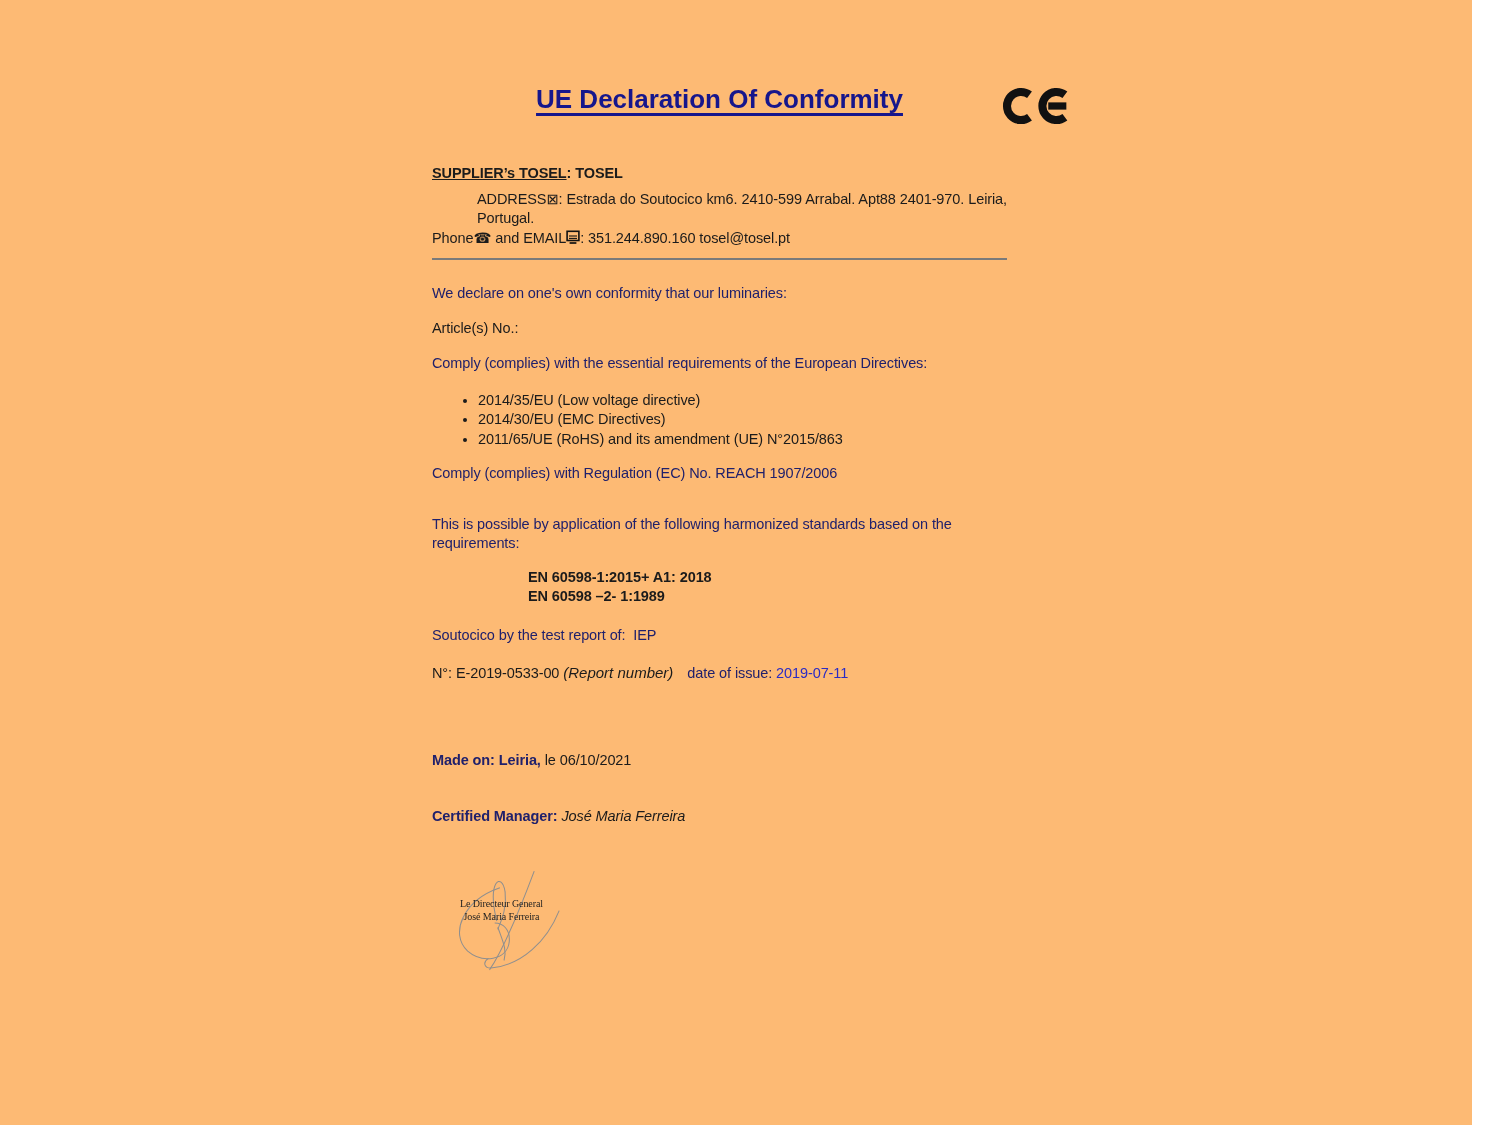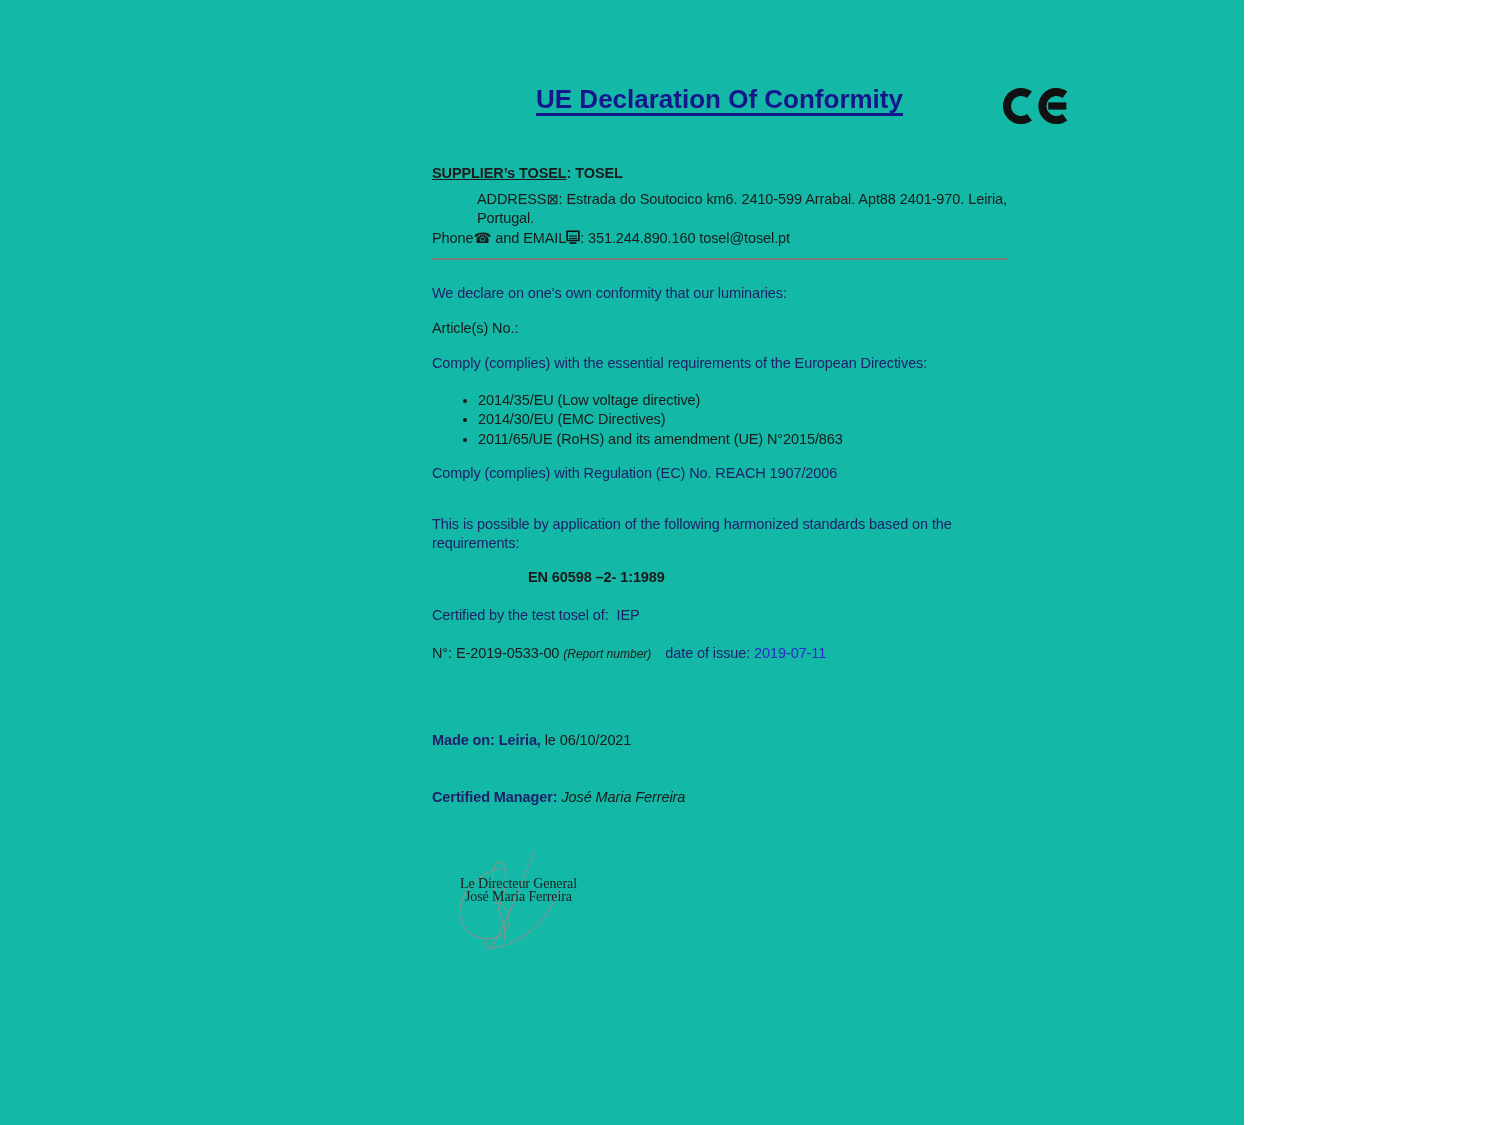--- a/index.html
+++ b/index.html
@@ -1,16 +1,16 @@
 <!DOCTYPE html>
 <html><head>
 <meta charset="utf-8">
 <style>
   html,body{margin:0;padding:0;background:#ffffff;}
-  .page{position:relative;width:1244px;height:1125px;background:#14b8a6;overflow:hidden;
+  .page{position:relative;width:1472px;height:1125px;background:#fdba74;overflow:hidden;
         font-family:"Liberation Sans",sans-serif;}
   .doc-title{position:absolute;left:432px;top:84px;width:575px;text-align:center;
              font-size:26px;font-weight:bold;color:#16168C;letter-spacing:0;}
   .doc-title .t{text-decoration:underline;text-decoration-thickness:3px;text-underline-offset:5px;}
   .ce{position:absolute;left:1002px;top:80px;width:74px;height:52px;}
   .content{position:absolute;left:432px;top:164px;width:575px;font-size:14.5px;
            line-height:19.5px;color:#1b1b1b;letter-spacing:-0.1px;}
   .navy{color:#20206B;}
   .black{color:#1b1b1b;}
   .bold{font-weight:bold;}
@@ -19,27 +19,27 @@
   .just{text-align:justify;margin-left:45px;}
   .pre{white-space:pre;}
   .prewrap{white-space:pre-wrap;}
   .rule{border:none;border-top:2px solid #7a7a7a;margin:9px 0 0 0;}
   .mt15{margin-top:15px;} .mt16{margin-top:16px;}
   .mt14{margin-top:14px;} .mt18{margin-top:18px;} .mt19{margin-top:19px;}
   .mt24{margin-top:24px;} .mt31{margin-top:31px;} .mt37{margin-top:37px;} .mt67{margin-top:67px;}
   ul.dirs{margin:17px 0 0 0;padding-left:46px;list-style:disc;}
   ul.dirs li{margin:0;}
   .standards{margin:14px 0 0 96px;font-weight:bold;}
-  .report-note{font-size:12px;font-style:italic;letter-spacing:0;}
+  .report-note{font-size:15px;font-style:italic;letter-spacing:0;}
   .issue{margin-left:14px;}
   .inline-icon{display:inline-block;vertical-align:-1px;}
   .sig{position:relative;margin-top:42px;margin-left:8px;width:125px;height:104px;}
   .sig svg{position:absolute;left:0;top:0;}
   .sig-text{position:absolute;left:20px;top:28px;font-family:"Liberation Serif",serif;
-            font-size:14px;line-height:13px;color:#1f1f1f;text-align:center;white-space:nowrap;}
+            font-size:10px;line-height:13px;color:#1f1f1f;text-align:center;white-space:nowrap;}
 </style>
 </head>
 <body>
 
 <div class="page">
 
   <div class="doc-title">
     <span class="t">UE Declaration Of Conformity</span>
   </div>
 
@@ -83,25 +83,26 @@
       <li>2014/30/EU (EMC Directives)</li>
       <li>2011/65/UE (RoHS) and its amendment (UE) N°2015/863</li>
     </ul>
 
     <div class="navy mt15">Comply (complies) with Regulation (EC) No. REACH 1907/2006</div>
 
     <div class="navy mt31 pre">This is possible by application of the following harmonized standards based on the
 requirements:</div>
 
     <div class="standards black">
+      <div>EN 60598-1:2015+ A1: 2018</div>
       <div>EN 60598 –2- 1:1989</div>
     </div>
 
 
-    <div class="navy mt19 prewrap">Certified by the test tosel of:  IEP</div>
+    <div class="navy mt19 prewrap">Soutocico by the test report of:  IEP</div>
 
     <div class="mt18">
       <span class="black prewrap">N°: E-2019-0533-00 </span><span class="black report-note">(Report number)</span><span class="navy issue">date of issue: </span><span style="color:#2B2BC4;">2019-07-11</span>
     </div>
 
     <div class="mt67">
       <span class="bold navy">Made on: Leiria,</span><span class="black"> le 06/10/2021</span>
     </div>
 
     <div class="mt37">

